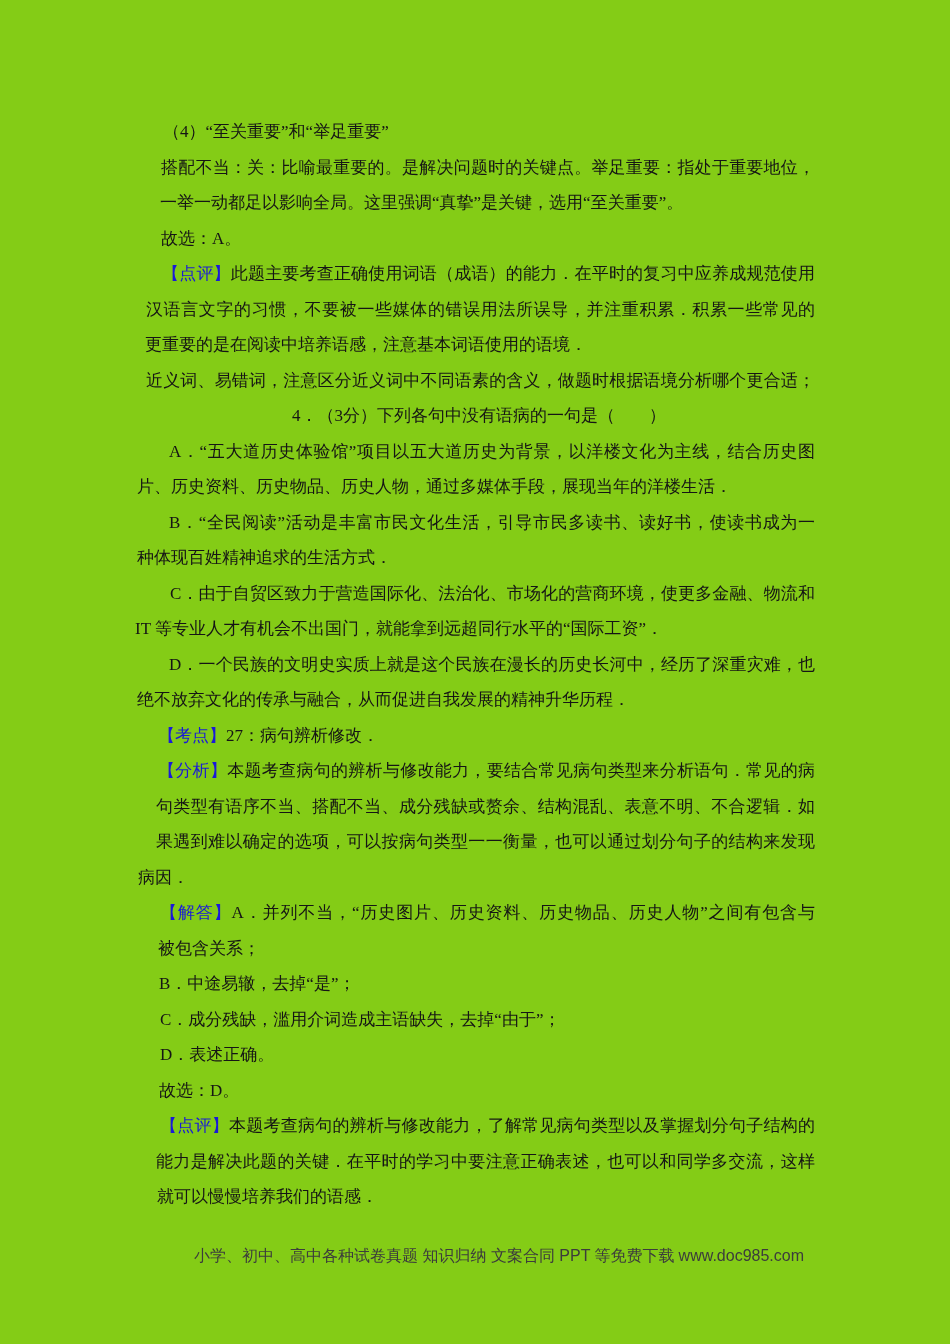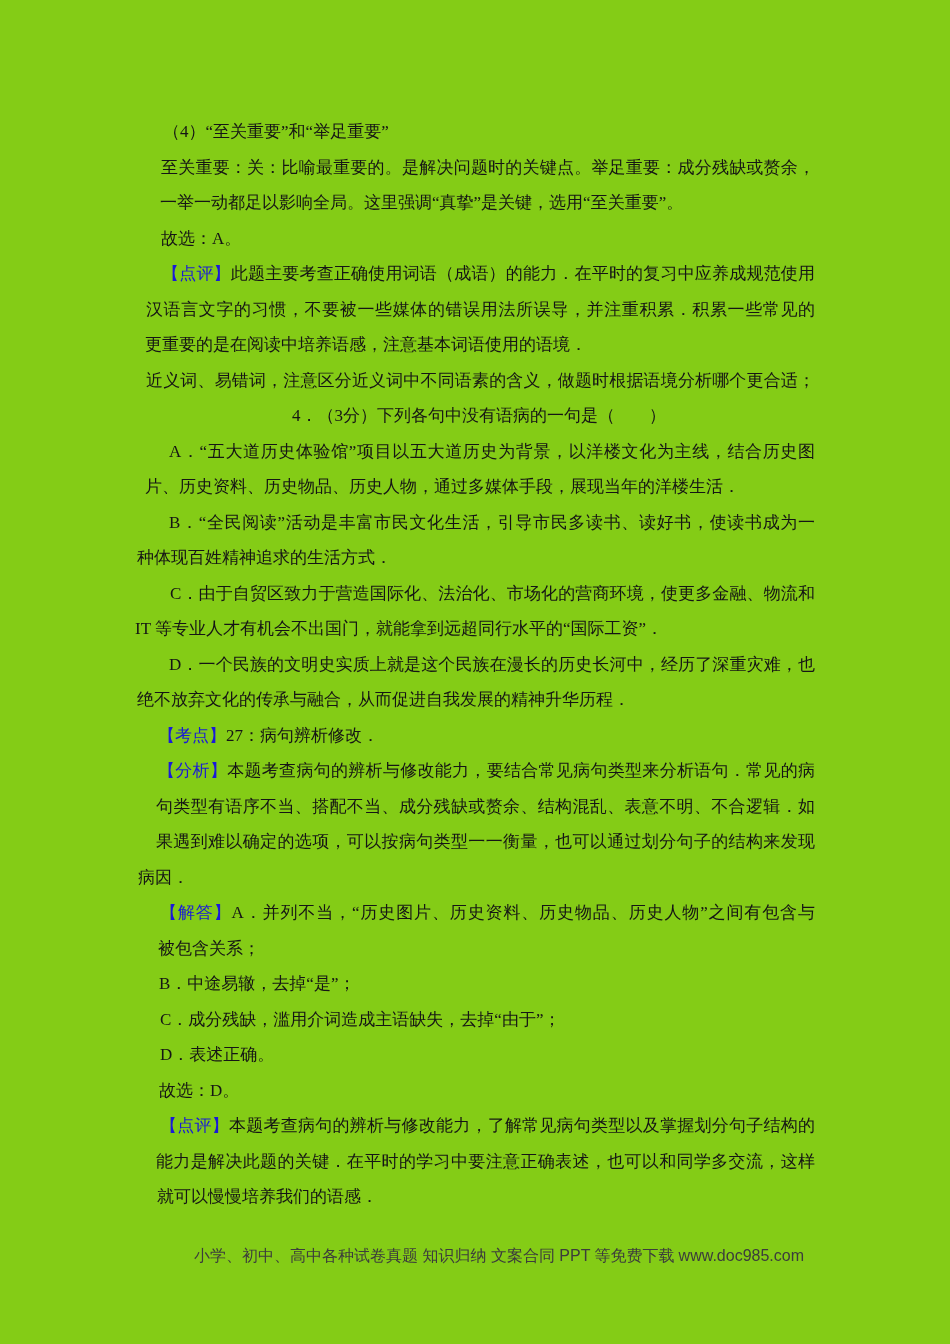--- a/index.html
+++ b/index.html
@@ -45,30 +45,30 @@
     font-size: 16px;
     color: #3c3c3c;
   }
 </style>
 </head>
 <body>
 
 <div class="page" style="background: #84cc16; color: rgb(21, 21, 21); padding-left: 48px;">
   <div class="doc-body">
       <div class="line" style="margin-left: 28px;"><span class="label"></span><span>（4）“至关重要”和“举足重要”</span></div>
-      <div class="line justify" style="margin-left: 26px;"><span class="label"></span><span>至关重要：关：比喻最重要的。是解决问题时的关键点。举足重要：成分残缺或赘余，</span></div>
+      <div class="line justify" style="margin-left: 26px;"><span class="label"></span><span>搭配不当：关：比喻最重要的。是解决问题时的关键点。举足重要：指处于重要地位，</span></div>
       <div class="line" style="margin-left: 25px;"><span class="label"></span><span>一举一动都足以影响全局。这里强调“真挚”是关键，选用“至关重要”。</span></div>
       <div class="line" style="margin-left: 26px;"><span class="label"></span><span>故选：A。</span></div>
       <div class="line justify" style="margin-left: 27px;"><span class="label">【点评】</span><span>此题主要考查正确使用词语（成语）的能力．在平时的复习中应养成规范使用</span></div>
       <div class="line justify" style="margin-left: 11px;"><span class="label"></span><span>汉语言文字的习惯，不要被一些媒体的错误用法所误导，并注重积累．积累一些常见的</span></div>
       <div class="line" style="margin-left: 10px;"><span class="label"></span><span>更重要的是在阅读中培养语感，注意基本词语使用的语境．</span></div>
       <div class="line justify" style="margin-left: 11px;"><span class="label"></span><span>近义词、易错词，注意区分近义词中不同语素的含义，做题时根据语境分析哪个更合适；</span></div>
       <div class="line" style="margin-left: 8px; text-align: center;"><span class="label"></span><span>4．（3分）下列各句中没有语病的一句是（　　）</span></div>
       <div class="line justify" style="margin-left: 34px;"><span class="label"></span><span>A．“五大道历史体验馆”项目以五大道历史为背景，以洋楼文化为主线，结合历史图</span></div>
-      <div class="line" style="margin-left: 10px;"><span class="label"></span><span>片、历史资料、历史物品、历史人物，通过多媒体手段，展现当年的洋楼生活．</span></div>
+      <div class="line" style="margin-left: 2px;"><span class="label"></span><span>片、历史资料、历史物品、历史人物，通过多媒体手段，展现当年的洋楼生活．</span></div>
       <div class="line justify" style="margin-left: 34px;"><span class="label"></span><span>B．“全民阅读”活动是丰富市民文化生活，引导市民多读书、读好书，使读书成为一</span></div>
       <div class="line" style="margin-left: 2px;"><span class="label"></span><span>种体现百姓精神追求的生活方式．</span></div>
       <div class="line justify" style="margin-left: 35px;"><span class="label"></span><span>C．由于自贸区致力于营造国际化、法治化、市场化的营商环境，使更多金融、物流和</span></div>
       <div class="line" style="margin-left: 0px;"><span class="label"></span><span>IT 等专业人才有机会不出国门，就能拿到远超同行水平的“国际工资”．</span></div>
       <div class="line justify" style="margin-left: 34px;"><span class="label"></span><span>D．一个民族的文明史实质上就是这个民族在漫长的历史长河中，经历了深重灾难，也</span></div>
       <div class="line" style="margin-left: 2px;"><span class="label"></span><span>绝不放弃文化的传承与融合，从而促进自我发展的精神升华历程．</span></div>
       <div class="line" style="margin-left: 23px;"><span class="label">【考点】</span><span>27：病句辨析修改．</span></div>
       <div class="line justify" style="margin-left: 23px;"><span class="label">【分析】</span><span>本题考查病句的辨析与修改能力，要结合常见病句类型来分析语句．常见的病</span></div>
       <div class="line justify" style="margin-left: 21px;"><span class="label"></span><span>句类型有语序不当、搭配不当、成分残缺或赘余、结构混乱、表意不明、不合逻辑．如</span></div>
       <div class="line justify" style="margin-left: 21px;"><span class="label"></span><span>果遇到难以确定的选项，可以按病句类型一一衡量，也可以通过划分句子的结构来发现</span></div>

